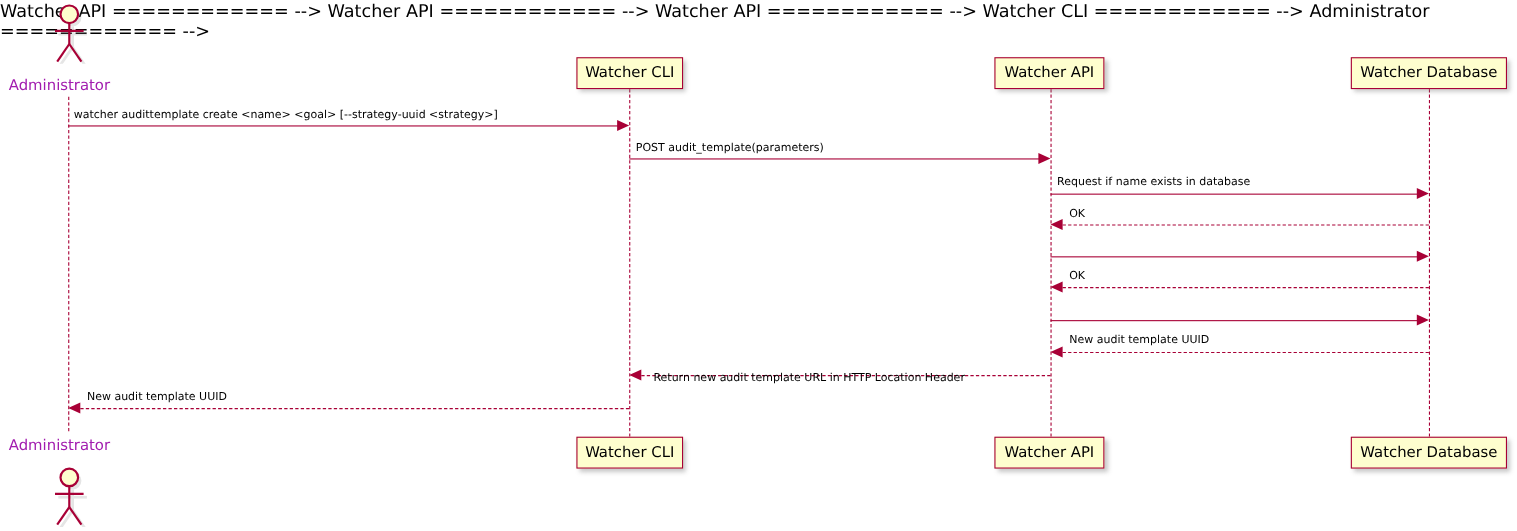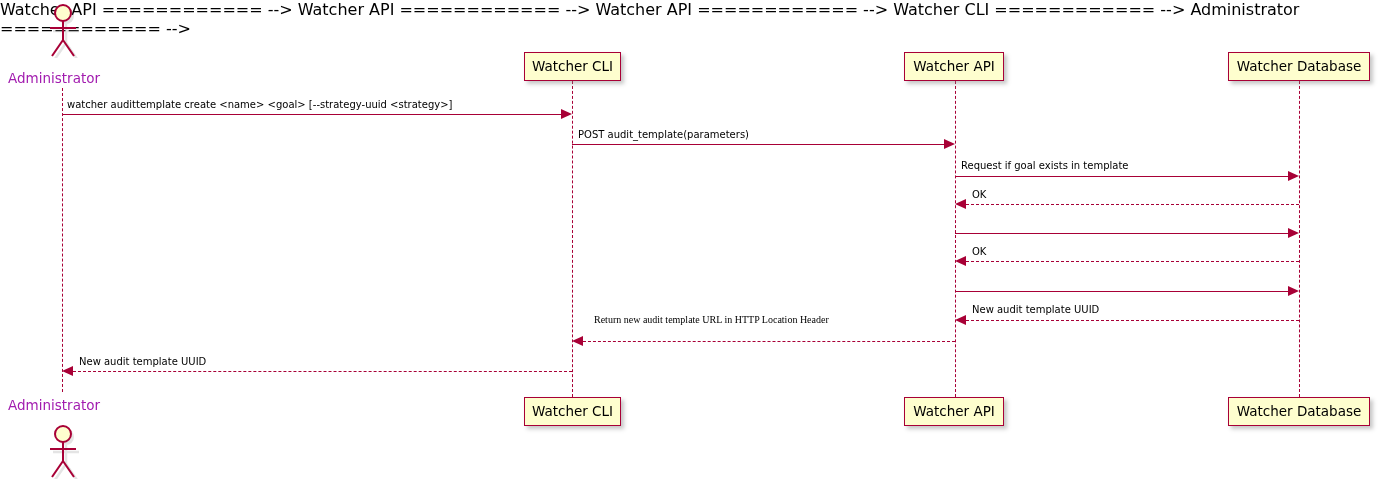--- a/index.html
+++ b/index.html
@@ -124,21 +124,21 @@
   <div class="msg-label" style="left:67px; top:99px;">watcher audittemplate create &lt;name&gt; &lt;goal&gt; [--strategy-uuid &lt;strategy&gt;]</div>
 
   
   <div class="msg" style="left:572px; top:144px; width:373px;"></div>
   <div class="arrowhead right" style="left:944px; top:139px;"></div>
   <div class="msg-label" style="left:578px; top:129px;">POST audit_template(parameters)</div>
 
   
   <div class="msg" style="left:955px; top:176px; width:334px;"></div>
   <div class="arrowhead right" style="left:1288px; top:171px;"></div>
-  <div class="msg-label" style="left:961px; top:160px;">Request if goal exists in template</div>
+  <div class="msg-label" style="left:961px; top:160px;">Request if name exists in database</div>
 
    Watcher API ============ --&gt;
   <div class="msg reply" style="left:966px; top:204px; width:333px;"></div>
   <div class="arrowhead left" style="left:955px; top:199px;"></div>
   <div class="msg-label" style="left:972px; top:189px;">OK</div>
 
   
   <div class="msg" style="left:955px; top:233px; width:334px;"></div>
   <div class="arrowhead right" style="left:1288px; top:228px;"></div>
 
@@ -152,21 +152,21 @@
   <div class="arrowhead right" style="left:1288px; top:286px;"></div>
 
    Watcher API ============ --&gt;
   <div class="msg reply" style="left:966px; top:320px; width:333px;"></div>
   <div class="arrowhead left" style="left:955px; top:315px;"></div>
   <div class="msg-label" style="left:972px; top:304px;">New audit template UUID</div>
 
    Watcher CLI ============ --&gt;
   <div class="msg reply" style="left:583px; top:341px; width:372px;"></div>
   <div class="arrowhead left" style="left:572px; top:336px;"></div>
-  <div class="msg-label" style="left:594px; top:314px;font-family:Liberation Serif, serif;">Return new audit template URL in HTTP Location Header</div>
+  <div class="msg-label" style="left:594px; top:338px;">Return new audit template URL in HTTP Location Header</div>
 
    Administrator ============ --&gt;
   <div class="msg reply" style="left:73px; top:371px; width:499px;"></div>
   <div class="arrowhead left" style="left:62px; top:366px;"></div>
   <div class="msg-label" style="left:79px; top:356px;">New audit template UUID</div>
 
   
   <div class="actor-label" style="left:8px; top:397px;">Administrator</div>
   <svg class="actor" style="left:42px; top:423px;" width="40" height="56" viewBox="0 0 40 56">
     <g transform="translate(2,2)">

